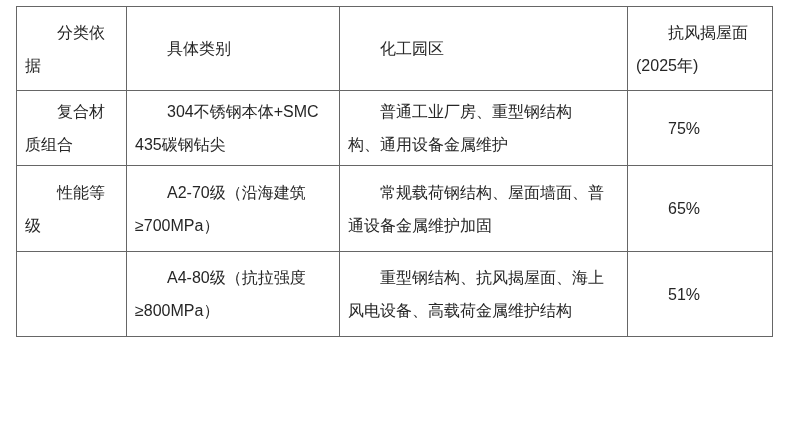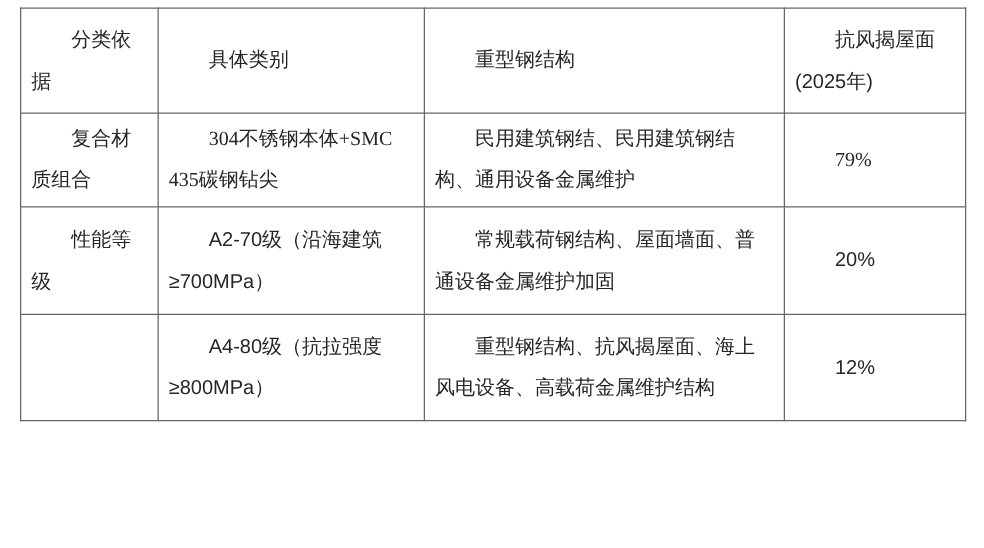--- a/index.html
+++ b/index.html
@@ -27,21 +27,21 @@
   }
   table.doc-table td {
     border: 1px solid #666666;
     vertical-align: middle;
     padding: 4px 8px;
     color: #262626;
     font-size: 16px;
     background: #ffffff;
   }
   table.doc-table tr:nth-child(1) { height: 84px; }
-  table.doc-table tr:nth-child(2) { height: 66px; font-family: Liberation Serif, serif; }
+  table.doc-table tr:nth-child(2) { height: 66px; }
   table.doc-table tr:nth-child(3) { height: 86px; }
   table.doc-table tr:nth-child(4) { height: 85px; }
   table.doc-table tr:nth-child(5) { height: 87px; }
   .cell-text {
     white-space: pre;        
     text-indent: 2em;        
     line-height: 33px;
     overflow: hidden;
   }
 </style>
@@ -59,72 +59,72 @@
     <tbody>
         <tr>
       <td>
             <div class="cell-text">分类依
 据</div>
           </td>
       <td>
             <div class="cell-text">具体类别</div>
           </td>
       <td>
-            <div class="cell-text">重型钢结构</div>
+            <div class="cell-text">化工园区</div>
           </td>
       <td>
             <div class="cell-text">抗风揭屋面
 (2025年)</div>
           </td>
     </tr>
     <tr>
       <td>
             <div class="cell-text">复合材
 质组合</div>
           </td>
       <td>
             <div class="cell-text">304不锈钢本体+SMC
 435碳钢钻尖</div>
           </td>
       <td>
-            <div class="cell-text">民用建筑钢结、民用建筑钢结
+            <div class="cell-text">普通工业厂房、重型钢结构
 构、通用设备金属维护</div>
           </td>
       <td>
-            <div class="cell-text">79%</div>
+            <div class="cell-text">75%</div>
           </td>
     </tr>
     <tr>
       <td>
             <div class="cell-text">性能等
 级</div>
           </td>
       <td>
             <div class="cell-text">A2-70级（沿海建筑
 ≥700MPa）</div>
           </td>
       <td>
             <div class="cell-text">常规载荷钢结构、屋面墙面、普
 通设备金属维护加固</div>
           </td>
       <td>
-            <div class="cell-text">20%</div>
+            <div class="cell-text">65%</div>
           </td>
     </tr>
     <tr>
       <td>
             <div class="cell-text"></div>
           </td>
       <td>
             <div class="cell-text">A4-80级（抗拉强度
 ≥800MPa）</div>
           </td>
       <td>
             <div class="cell-text">重型钢结构、抗风揭屋面、海上
 风电设备、高载荷金属维护结构</div>
           </td>
       <td>
-            <div class="cell-text">12%</div>
+            <div class="cell-text">51%</div>
           </td>
     </tr>
   </tbody>
     </table>
 </div>
 
 </body></html>

